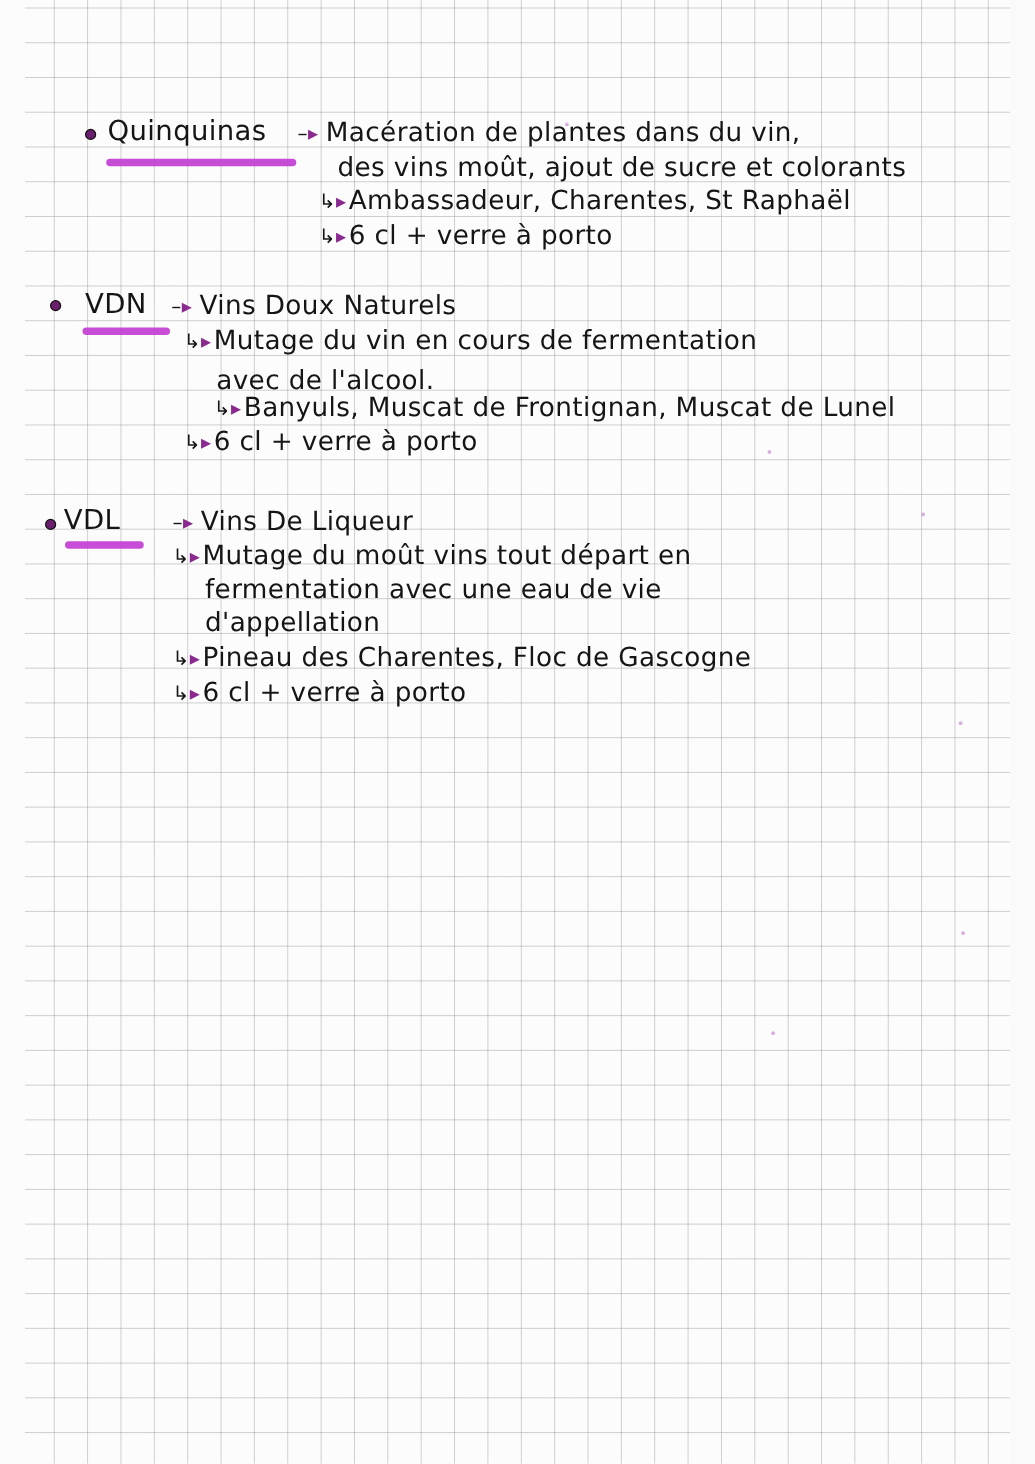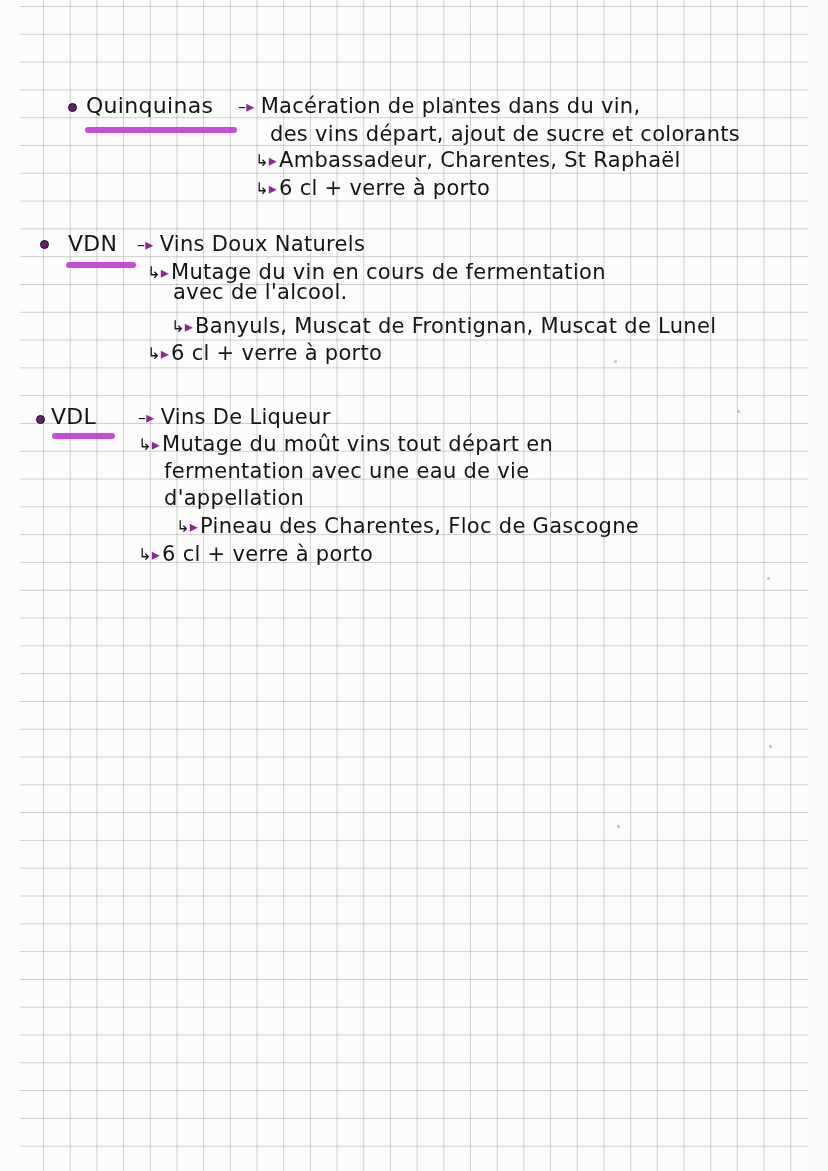--- a/index.html
+++ b/index.html
@@ -119,41 +119,41 @@
   <div class="note">
 
     <div>
       <div class="bullet" style="left:68px;top:103px;"></div>
       <div class="term" style="left:86px;top:94px;">Quinquinas</div>
       <div class="highlight" style="left:85px;top:127px;width:152px;"></div>
 
       <div class="line" style="left:238px;top:94px;">
         <span class="arrow">–<span class="tri">▸</span></span><span>Macération de plantes dans du vin,</span>
       </div>
-      <div class="line" style="left:270px;top:122px;">des vins départ, ajout de sucre et colorants</div>
+      <div class="line" style="left:270px;top:122px;">des vins moût, ajout de sucre et colorants</div>
       <div class="line" style="left:255px;top:148px;">
         <span class="sub-arrow">↳<span class="tri">▸</span></span><span>Ambassadeur, Charentes, St Raphaël</span>
       </div>
       <div class="line" style="left:255px;top:176px;">
         <span class="sub-arrow">↳<span class="tri">▸</span></span><span>6 cl + verre à porto</span>
       </div>
     </div>
 
     <div>
       <div class="bullet" style="left:40px;top:240px;"></div>
       <div class="term" style="left:68px;top:232px;">VDN</div>
       <div class="highlight" style="left:66px;top:262px;width:70px;"></div>
 
       <div class="line" style="left:137px;top:232px;">
         <span class="arrow">–<span class="tri">▸</span></span><span>Vins Doux Naturels</span>
       </div>
       <div class="line" style="left:147px;top:260px;">
         <span class="sub-arrow">↳<span class="tri">▸</span></span><span>Mutage du vin en cours de fermentation</span>
       </div>
-      <div class="line" style="left:173px;top:280px;">avec de l'alcool.</div>
+      <div class="line" style="left:173px;top:292px;">avec de l'alcool.</div>
       <div class="line" style="left:147px;top:314px;margin-left:24px;">
         <span class="sub-arrow">↳<span class="tri">▸</span></span><span>Banyuls, Muscat de Frontignan, Muscat de Lunel</span>
       </div>
       <div class="line" style="left:147px;top:341px;">
         <span class="sub-arrow">↳<span class="tri">▸</span></span><span>6 cl + verre à porto</span>
       </div>
     </div>
 
     <div>
       <div class="bullet" style="left:36px;top:415px;"></div>
@@ -161,21 +161,21 @@
       <div class="highlight" style="left:52px;top:433px;width:63px;"></div>
 
       <div class="line" style="left:138px;top:405px;">
         <span class="arrow">–<span class="tri">▸</span></span><span>Vins De Liqueur</span>
       </div>
       <div class="line" style="left:138px;top:432px;">
         <span class="sub-arrow">↳<span class="tri">▸</span></span><span>Mutage du moût vins tout départ en</span>
       </div>
       <div class="line" style="left:164px;top:459px;">fermentation avec une eau de vie</div>
       <div class="line" style="left:164px;top:486px;">d'appellation</div>
-      <div class="line" style="left:138px;top:514px;margin-left:38px;">
+      <div class="line" style="left:138px;top:514px;">
         <span class="sub-arrow">↳<span class="tri">▸</span></span><span>Pineau des Charentes, Floc de Gascogne</span>
       </div>
       <div class="line" style="left:138px;top:542px;">
         <span class="sub-arrow">↳<span class="tri">▸</span></span><span>6 cl + verre à porto</span>
       </div>
     </div>
 
   </div>
 </div>
 

